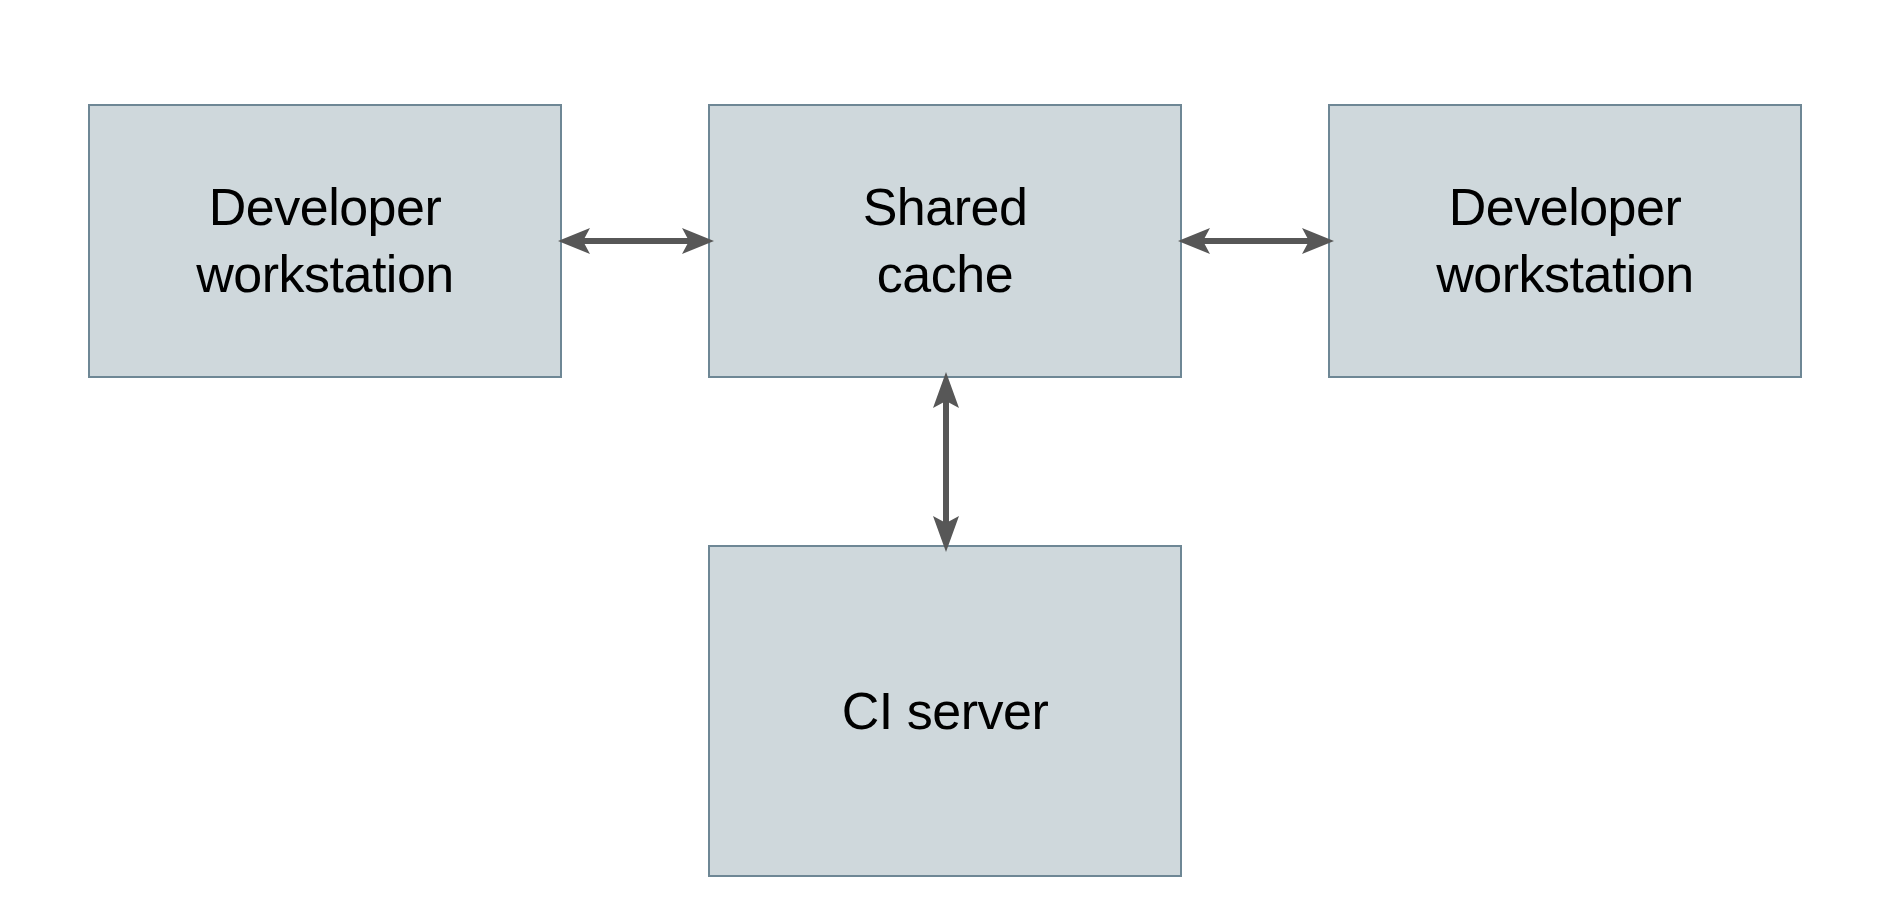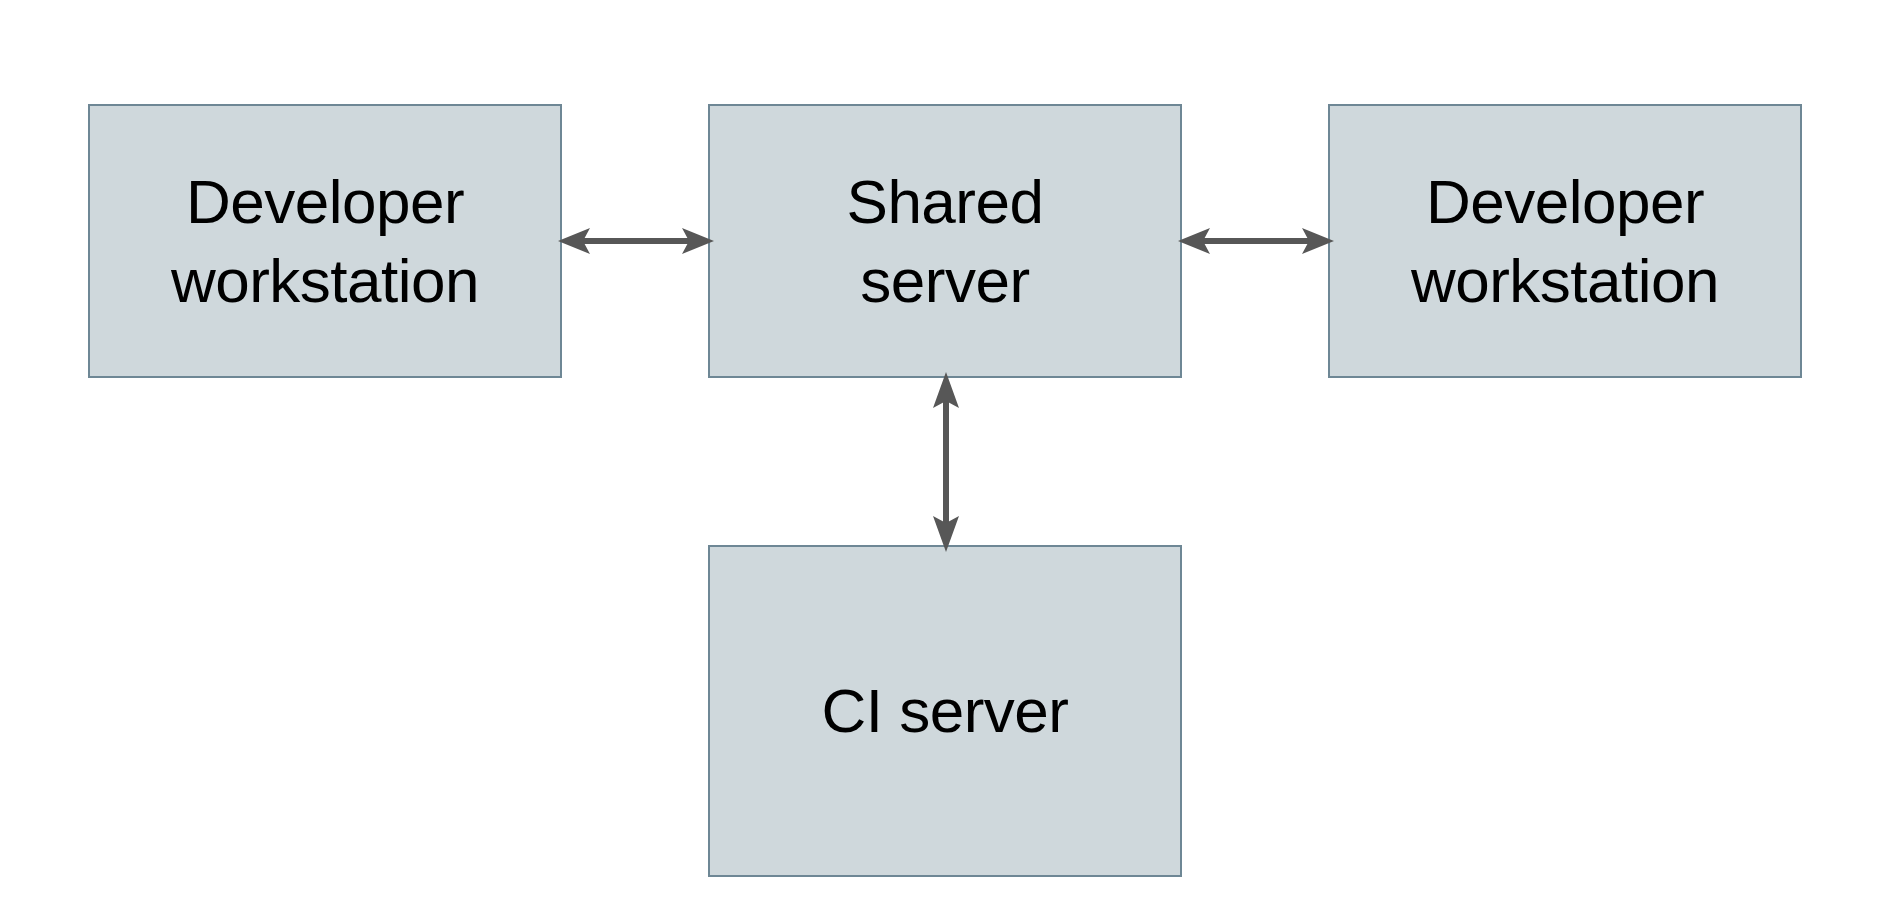--- a/index.html
+++ b/index.html
@@ -23,21 +23,21 @@
     box-sizing: border-box;
     background: #CFD8DC;
     border: 2px solid #6E8795;
     display: flex;
     align-items: center;
     justify-content: center;
     text-align: center;
   }
   .node-label {
     font-family: "Liberation Sans", sans-serif;
-    font-size: 62px;
+    font-size: 52px;
     line-height: 1.28;
     color: #000000;
     white-space: pre-line;
     letter-spacing: -0.5px;
     padding: 0 4px;
   }
   #node-dev-left  { left: 88px;   top: 104px; width: 474px; height: 274px; }
   #node-cache     { left: 708px;  top: 104px; width: 474px; height: 274px; }
   #node-dev-right { left: 1328px; top: 104px; width: 474px; height: 274px; }
   #node-ci        { left: 708px;  top: 545px; width: 474px; height: 332px; }
@@ -57,21 +57,21 @@
 
 <div id="canvas">
 
   <div class="node" id="node-dev-left">
     <span class="node-label">Developer
 workstation</span>
   </div>
 
   <div class="node" id="node-cache">
     <span class="node-label">Shared
-server</span>
+cache</span>
   </div>
 
   <div class="node" id="node-dev-right">
     <span class="node-label">Developer
 workstation</span>
   </div>
 
   <div class="node" id="node-ci">
     <span class="node-label">CI server</span>
   </div>

